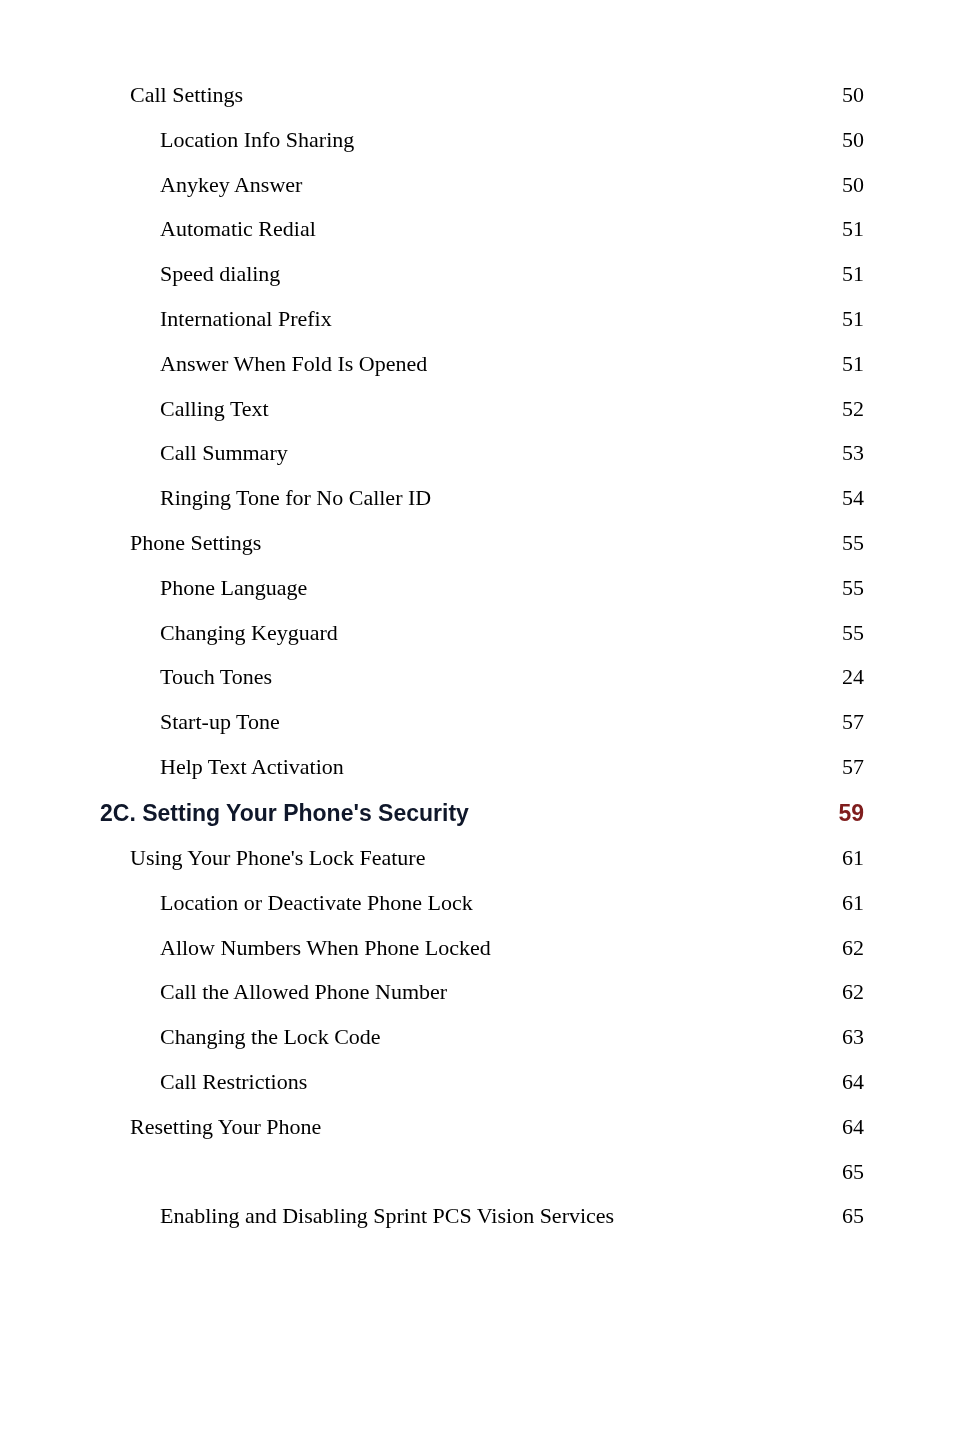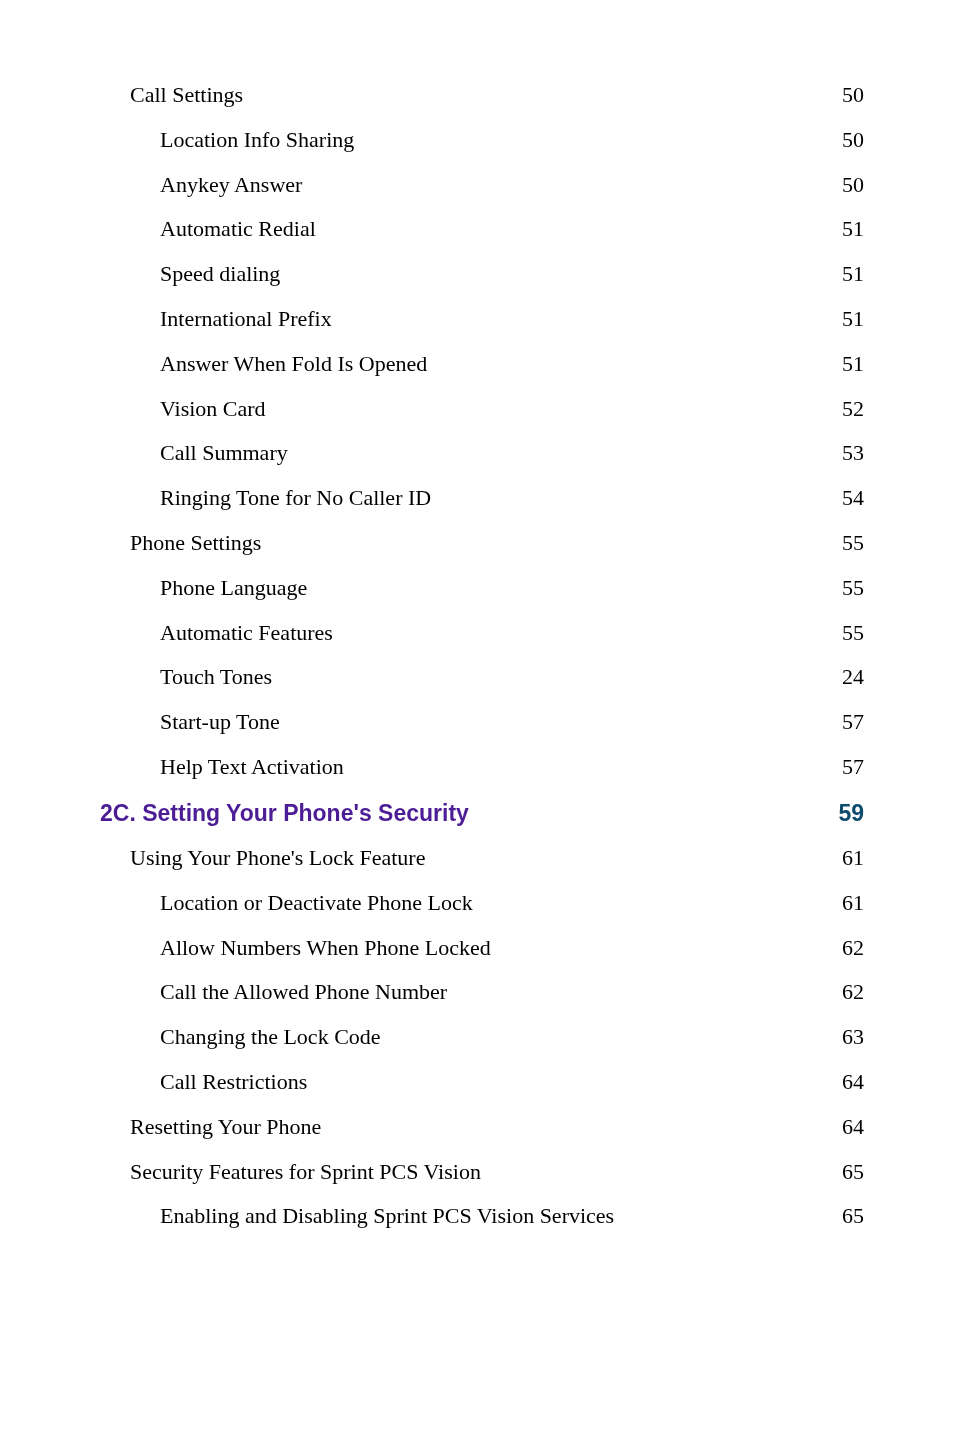--- a/index.html
+++ b/index.html
@@ -34,24 +34,24 @@
     .toc-entry.section-header {
       margin-left: 40px;
       font-weight: bold;
       color: #d01a1a;
       font-family: Arial, Helvetica, sans-serif;
       font-size: 23px;
       margin-top: 8px;
       margin-bottom: 14px;
     }
     .toc-entry.section-header .toc-label {
-      color: #4c1d95;
+      color: #0f172a;
     }
     .toc-entry.section-header .toc-page {
-      color: #0c4a6e;
+      color: #7f1d1d;
       text-align: center;
     }
     .toc-entry.section-header .dots {
       border-bottom: none;
       position: relative;
     }
     .toc-entry.section-header .dots::after {
       content: ". . . . . . . . . . . . . .";
       position: absolute;
       left: 0;
@@ -121,21 +121,21 @@
       <span class="toc-label">International Prefix</span>
       <span class="dots"></span>
       <span class="toc-page">51</span>
     </div>
     <div class="toc-entry level-2">
       <span class="toc-label">Answer When Fold Is Opened</span>
       <span class="dots"></span>
       <span class="toc-page">51</span>
     </div>
     <div class="toc-entry level-2">
-      <span class="toc-label">Vision Card</span>
+      <span class="toc-label">Calling Text</span>
       <span class="dots"></span>
       <span class="toc-page">52</span>
     </div>
     <div class="toc-entry level-2">
       <span class="toc-label">Call Summary</span>
       <span class="dots"></span>
       <span class="toc-page">53</span>
     </div>
     <div class="toc-entry level-2">
       <span class="toc-label">Ringing Tone for No Caller ID</span>
@@ -146,21 +146,21 @@
       <span class="toc-label">Phone Settings</span>
       <span class="dots"></span>
       <span class="toc-page">55</span>
     </div>
     <div class="toc-entry level-2">
       <span class="toc-label">Phone Language</span>
       <span class="dots"></span>
       <span class="toc-page">55</span>
     </div>
     <div class="toc-entry level-2">
-      <span class="toc-label">Automatic Features</span>
+      <span class="toc-label">Changing Keyguard</span>
       <span class="dots"></span>
       <span class="toc-page">55</span>
     </div>
     <div class="toc-entry level-2">
       <span class="toc-label">Touch Tones</span>
       <span class="dots"></span>
       <span class="toc-page">24</span>
     </div>
     <div class="toc-entry level-2">
       <span class="toc-label">Start-up Tone</span>
@@ -206,21 +206,20 @@
       <span class="toc-label">Call Restrictions</span>
       <span class="dots"></span>
       <span class="toc-page">64</span>
     </div>
     <div class="toc-entry level-1">
       <span class="toc-label">Resetting Your Phone</span>
       <span class="dots"></span>
       <span class="toc-page">64</span>
     </div>
     <div class="toc-entry level-1">
-      <span class="toc-label">Security Features for Sprint PCS Vision</span>
       <span class="dots"></span>
       <span class="toc-page">65</span>
     </div>
     <div class="toc-entry level-2">
       <span class="toc-label">Enabling and Disabling Sprint PCS Vision Services</span>
       <span class="dots"></span>
       <span class="toc-page">65</span>
     </div>
   </div>
 

